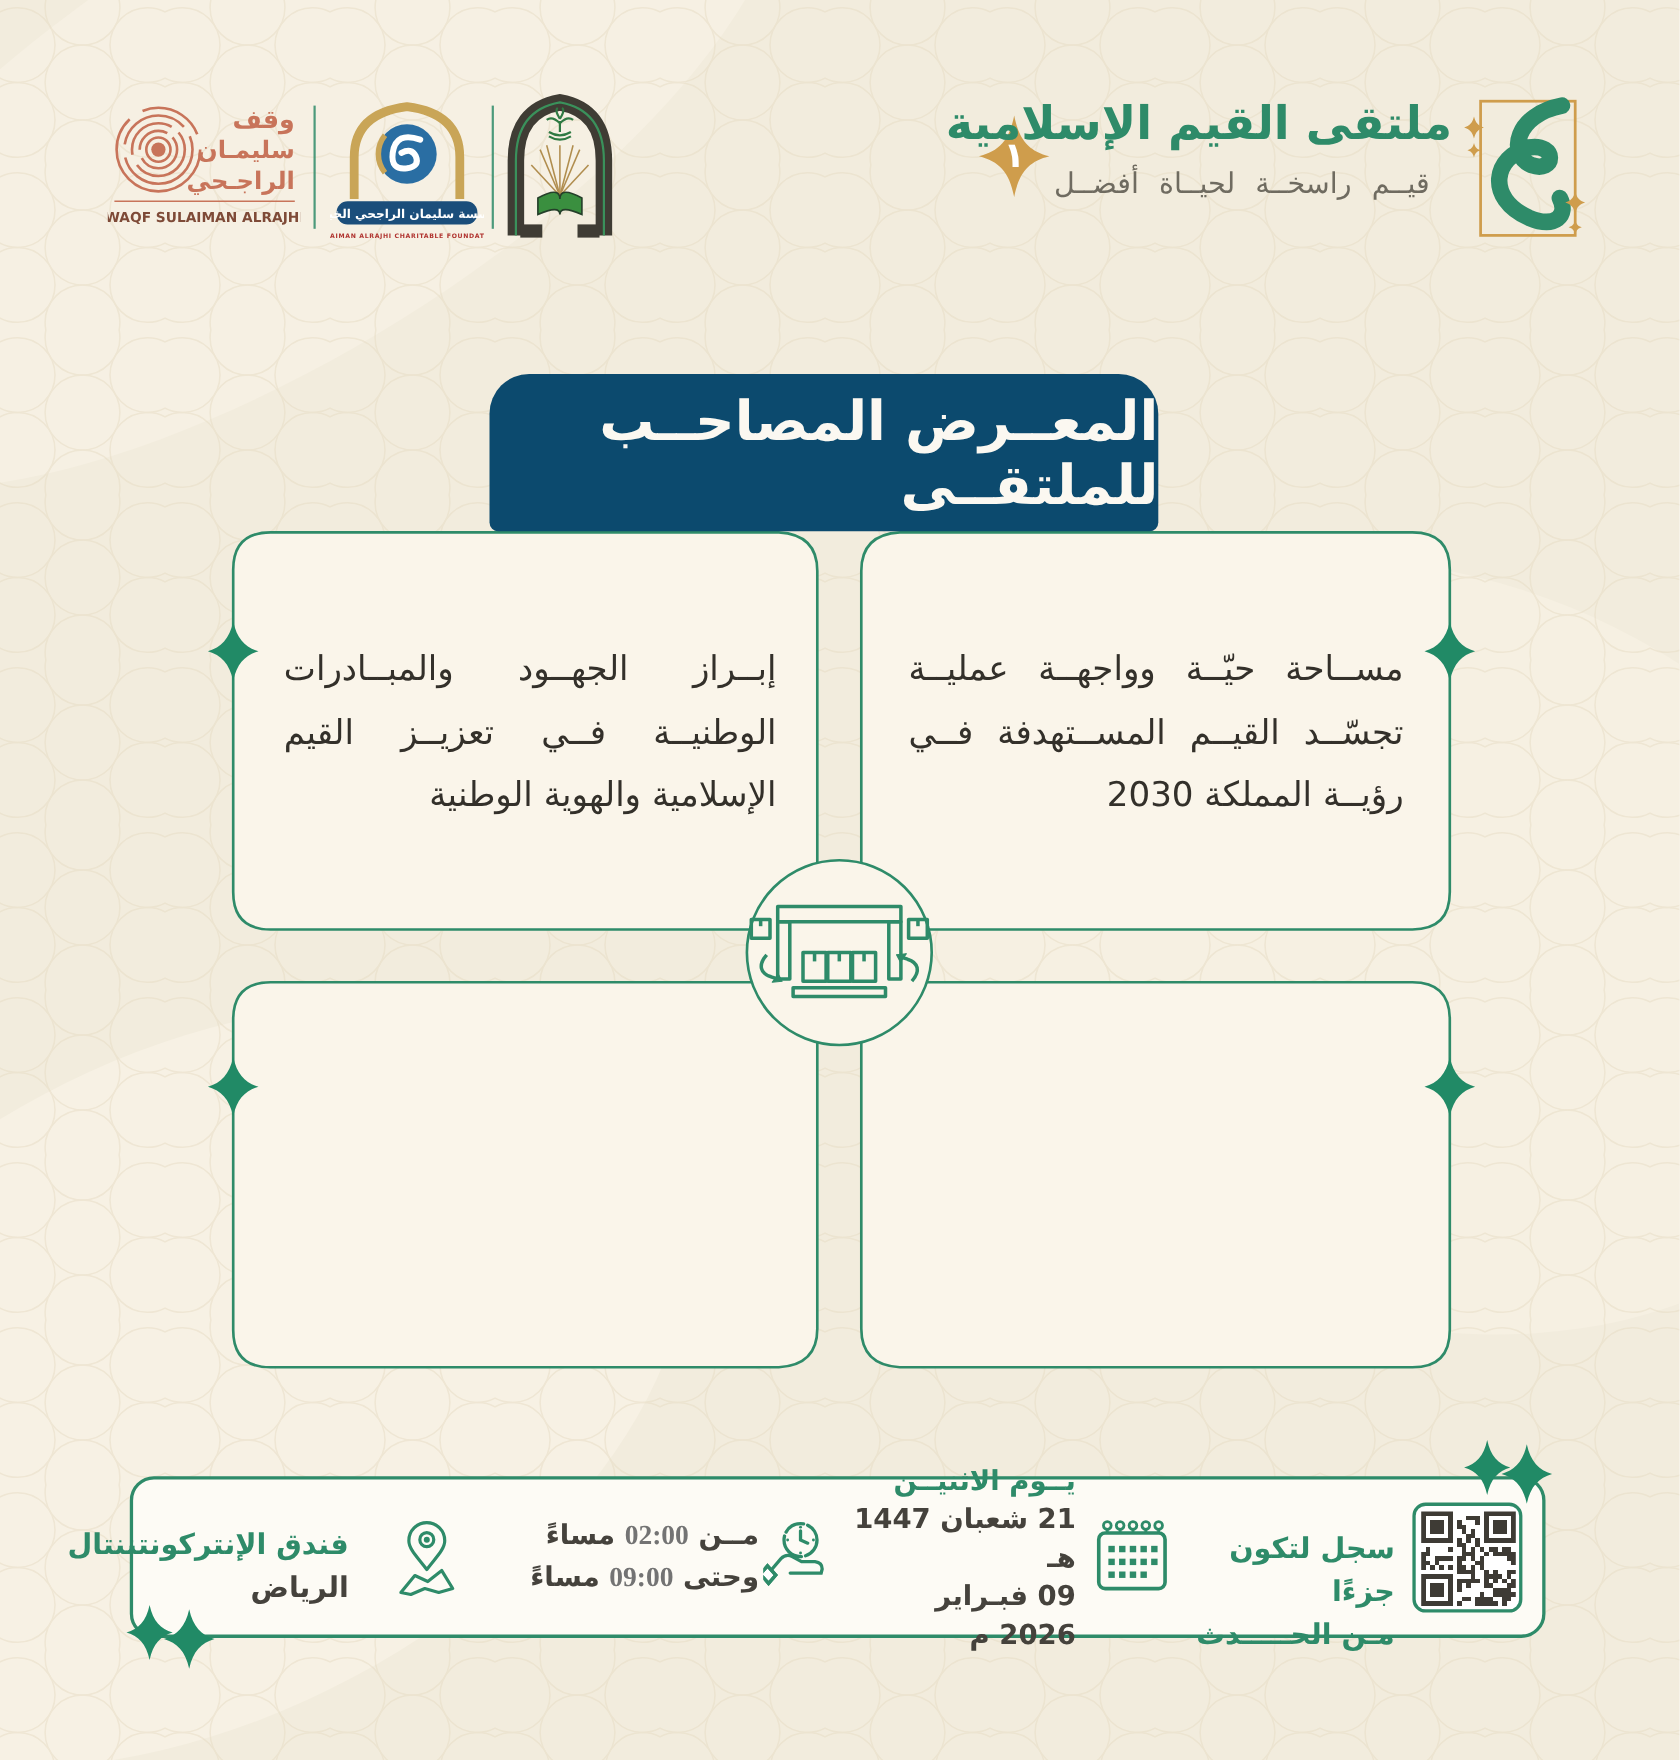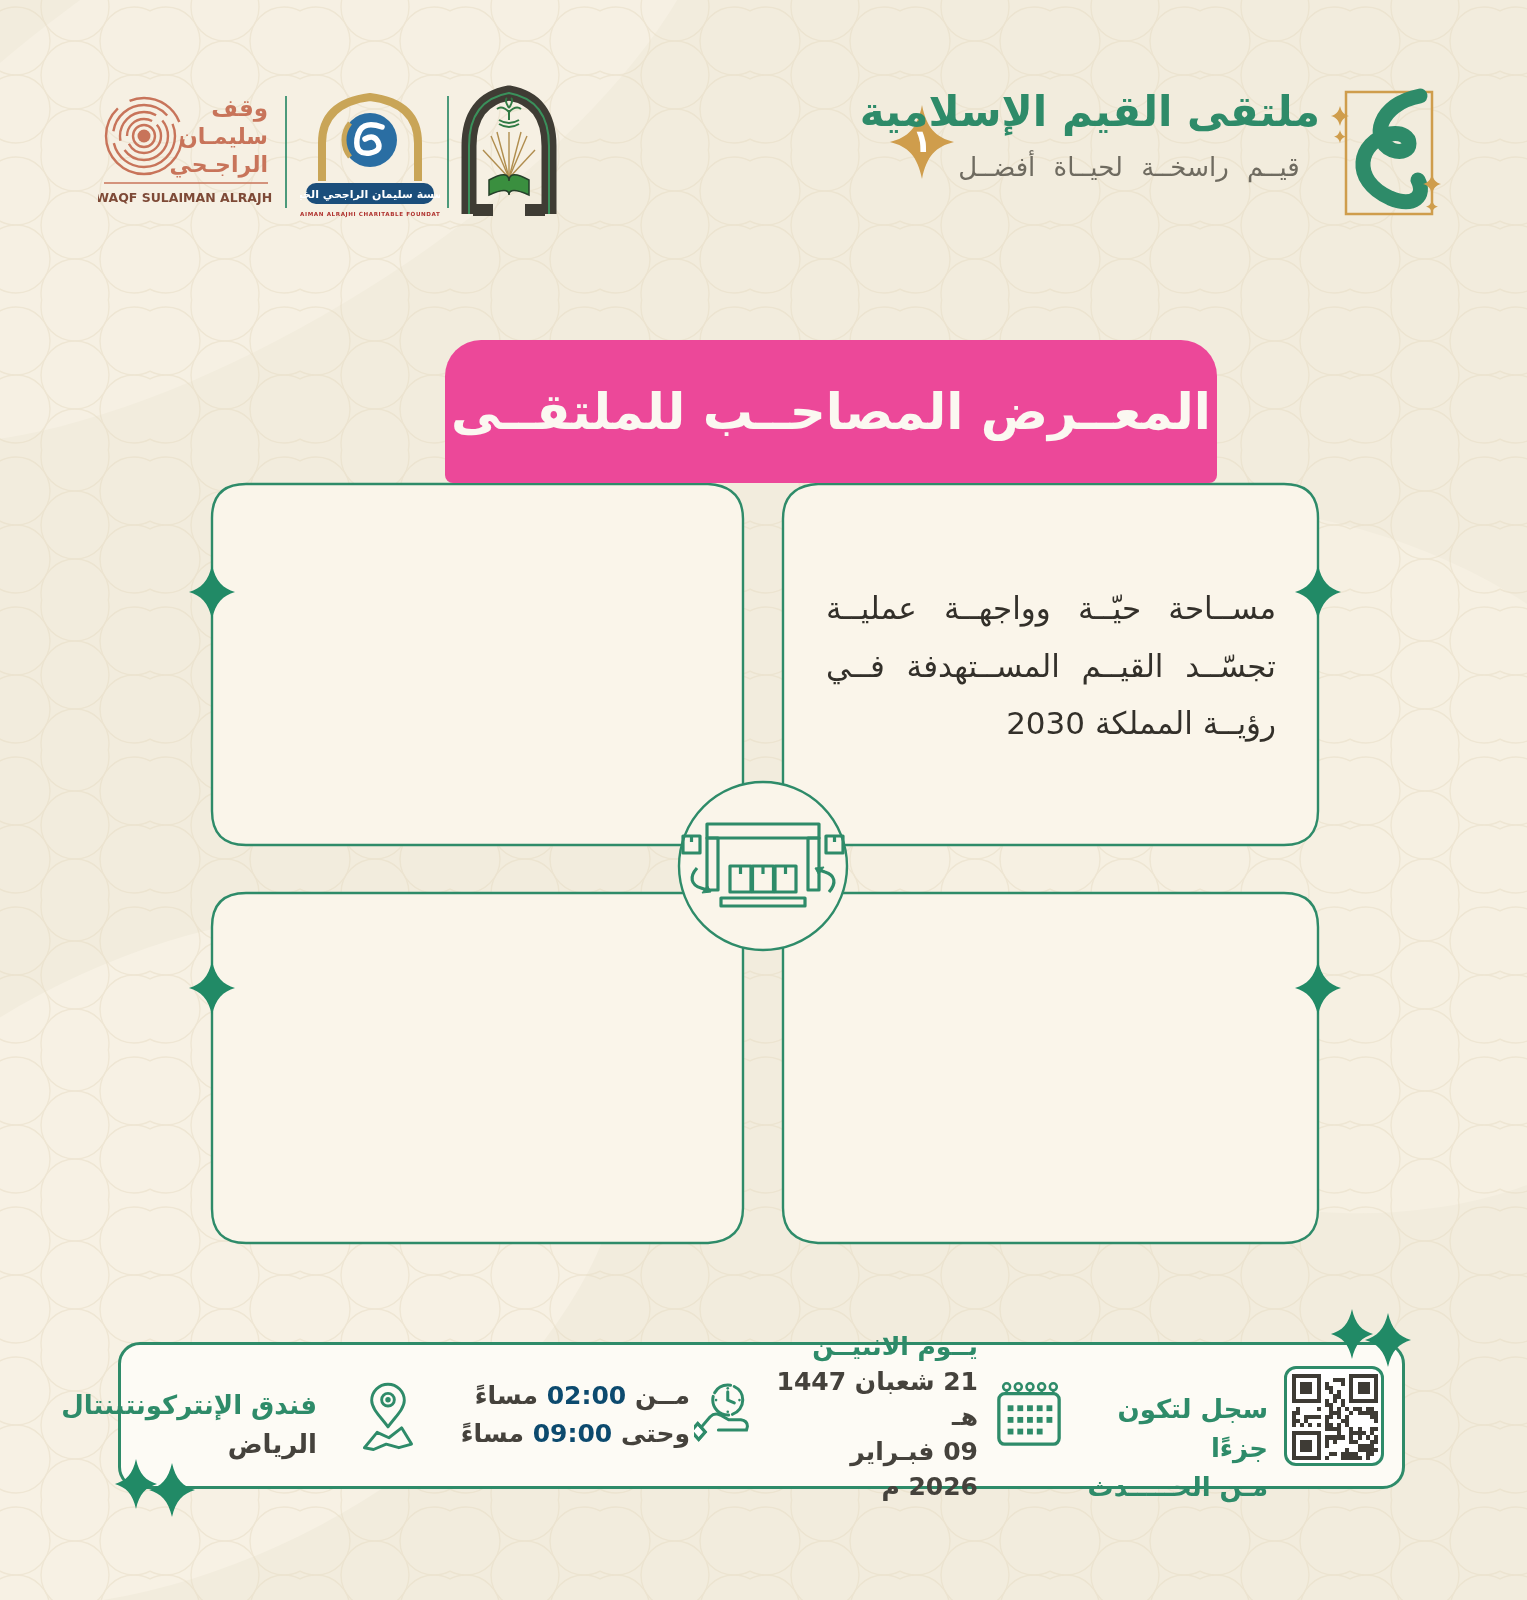--- a/index.html
+++ b/index.html
@@ -19,22 +19,22 @@
   .brand-title{font-size:42px; font-weight:700; color:#2e8b69; line-height:1.15; white-space:nowrap;}
   .brand-tagline{margin-top:16px; font-size:26px; color:#6f6b60; word-spacing:10px;}
 
   .edition-number{
     position:absolute; left:903px; top:118px; width:38px; height:46px;
     color:#fff; font-size:32px; font-weight:700; text-align:center; line-height:46px; z-index:3;
   }
 
   
   .banner{
-    position:absolute; left:445px; top:340px; width:772px; height:143px;
-    background:#ec4899; border-radius:36px 36px 8px 8px;
+    position:absolute; left:445px; top:340px; width:608px; height:143px;
+    background:#0c4a6e; border-radius:36px 36px 8px 8px;
     display:flex; align-items:center; justify-content:center; z-index:2;
   }
   .banner-title{color:#fbf8f1; font-size:50px; font-weight:700; letter-spacing:0;}
 
   
   .card-text{
     position:absolute; z-index:3;
     display:flex; align-items:center;
     color:#33302a; font-size:31px; line-height:1.85; font-weight:400;
     text-align:justify; text-align-last:right;
@@ -54,21 +54,21 @@
   .bar-sec{position:absolute; top:50%; transform:translateY(-50%);}
   .qr-box{
     right:18px; width:100px; height:100px; background:#fff;
     border:3px solid #2e8b69; border-radius:12px; box-sizing:border-box; padding:5px;
   }
   .register-text{right:134px; width:190px; text-align:right; color:#2e8b69; font-size:26px; font-weight:700; line-height:1.5;margin-top:32px;}
   .date-text{right:424px; width:205px; text-align:right; line-height:1.4;}
   .date-day{color:#2e8b69; font-size:25px; font-weight:700;}
   .date-line{color:#45423c; font-size:25px; font-weight:700;}
   .time-text{right:712px; width:200px; text-align:right; color:#45423c; font-size:25px; font-weight:700; line-height:1.55; white-space:nowrap;}
-  .green-num{color:#0c4a6e;}
+  .green-num{color:#737373;font-family:Liberation Serif, serif;}
   .loc-text{right:1085px; width:220px; text-align:right; line-height:1.5; white-space:nowrap;}
   .loc-venue{color:#2e8b69; font-size:26px; font-weight:700;margin-top:18px;}
   .loc-city{color:#45423c; font-size:26px; font-weight:700;}
   .bar-icon{position:absolute; top:50%; transform:translateY(-50%);}
 
   svg{display:block;}
 </style>
 </head>
 <body>
 
@@ -206,20 +206,23 @@
     </g>
 
     <g fill="#218a66">
       <path transform="translate(212,592)" d="M0,-27 C3.5,-11 11,-3.5 23,0 C11,3.5 3.5,11 0,27 C-3.5,11 -11,3.5 -23,0 C-11,-3.5 -3.5,-11 0,-27 Z"></path>
       <path transform="translate(1318,592)" d="M0,-27 C3.5,-11 11,-3.5 23,0 C11,3.5 3.5,11 0,27 C-3.5,11 -11,3.5 -23,0 C-11,-3.5 -3.5,-11 0,-27 Z"></path>
       <path transform="translate(212,988)" d="M0,-27 C3.5,-11 11,-3.5 23,0 C11,3.5 3.5,11 0,27 C-3.5,11 -11,3.5 -23,0 C-11,-3.5 -3.5,-11 0,-27 Z"></path>
       <path transform="translate(1318,988)" d="M0,-27 C3.5,-11 11,-3.5 23,0 C11,3.5 3.5,11 0,27 C-3.5,11 -11,3.5 -23,0 C-11,-3.5 -3.5,-11 0,-27 Z"></path>
     </g>
   </svg>
 
+  <div class="card-text card-tl rtl">
+    <div>إبــراز الجهــود والمبــادرات الوطنيــة فــي تعزيــز القيم الإسلامية والهوية الوطنية</div>
+  </div>
   <div class="card-text card-tr rtl">
     <div>مســاحة حيّــة وواجهــة عمليــة تجسّــد القيــم المســتهدفة فــي رؤيــة المملكة 2030</div>
   </div>
 
   <div class="info-bar">
 
     <div class="bar-sec qr-box">
       <svg id="qr-svg" width="86" height="86" viewBox="0 0 21 21" shape-rendering="crispEdges">
           <rect x="0" y="0" width="7" height="7" fill="#3e3b35"></rect>
           <rect x="1" y="1" width="5" height="5" fill="#ffffff"></rect>

